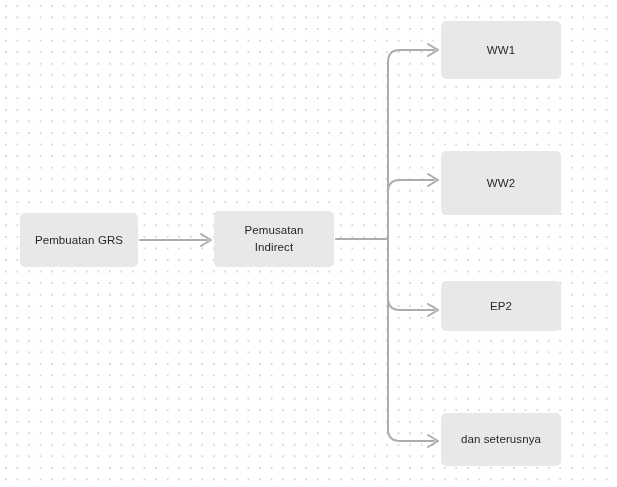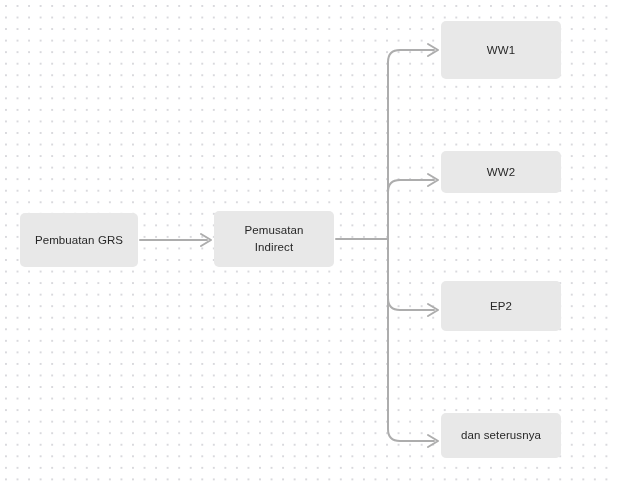--- a/index.html
+++ b/index.html
@@ -92,25 +92,25 @@
   </div>
 
   <div class="node" id="node-pembuatan-grs" style="left:20px; top:213px; width:118px; height:54px;">
     <span class="node-label">Pembuatan GRS</span>
   </div>
 
   <div class="node" id="node-ww1" style="left:441px; top:21px; width:120px; height:58px;">
     <span class="node-label">WW1</span>
   </div>
 
-  <div class="node" id="node-ww2" style="left:441px; top:151px; width:120px; height:42px;">
+  <div class="node" id="node-ww2" style="left:441px; top:151px; width:120px; height:64px;">
     <span class="node-label">WW2</span>
   </div>
 
   <div class="node" id="node-ep2" style="left:441px; top:281px; width:120px; height:50px;">
     <span class="node-label">EP2</span>
   </div>
 
-  <div class="node" id="node-dan-seterusnya" style="left:441px; top:413px; width:120px; height:45px;">
+  <div class="node" id="node-dan-seterusnya" style="left:441px; top:413px; width:120px; height:53px;">
     <span class="node-label">dan seterusnya</span>
   </div>
 
 </div>
 
 </body></html>

